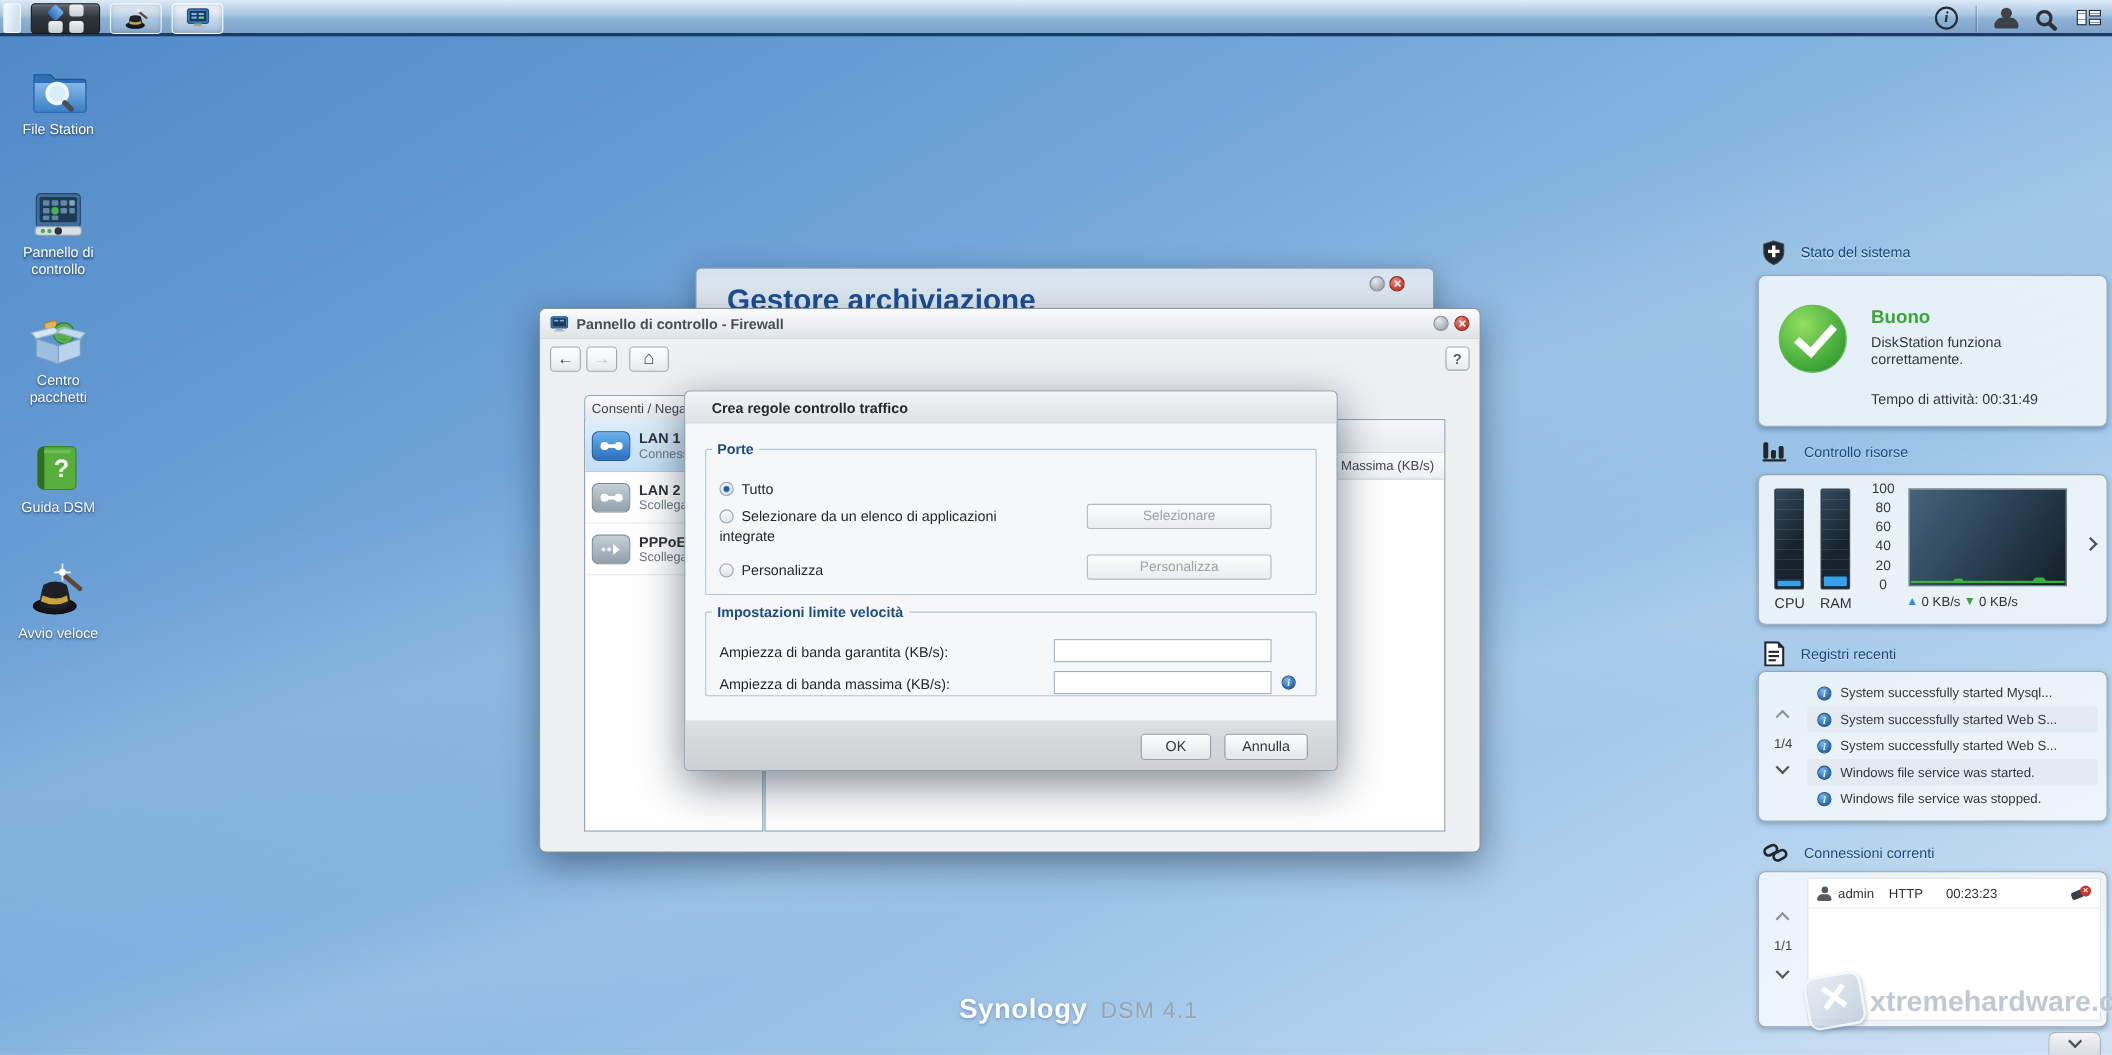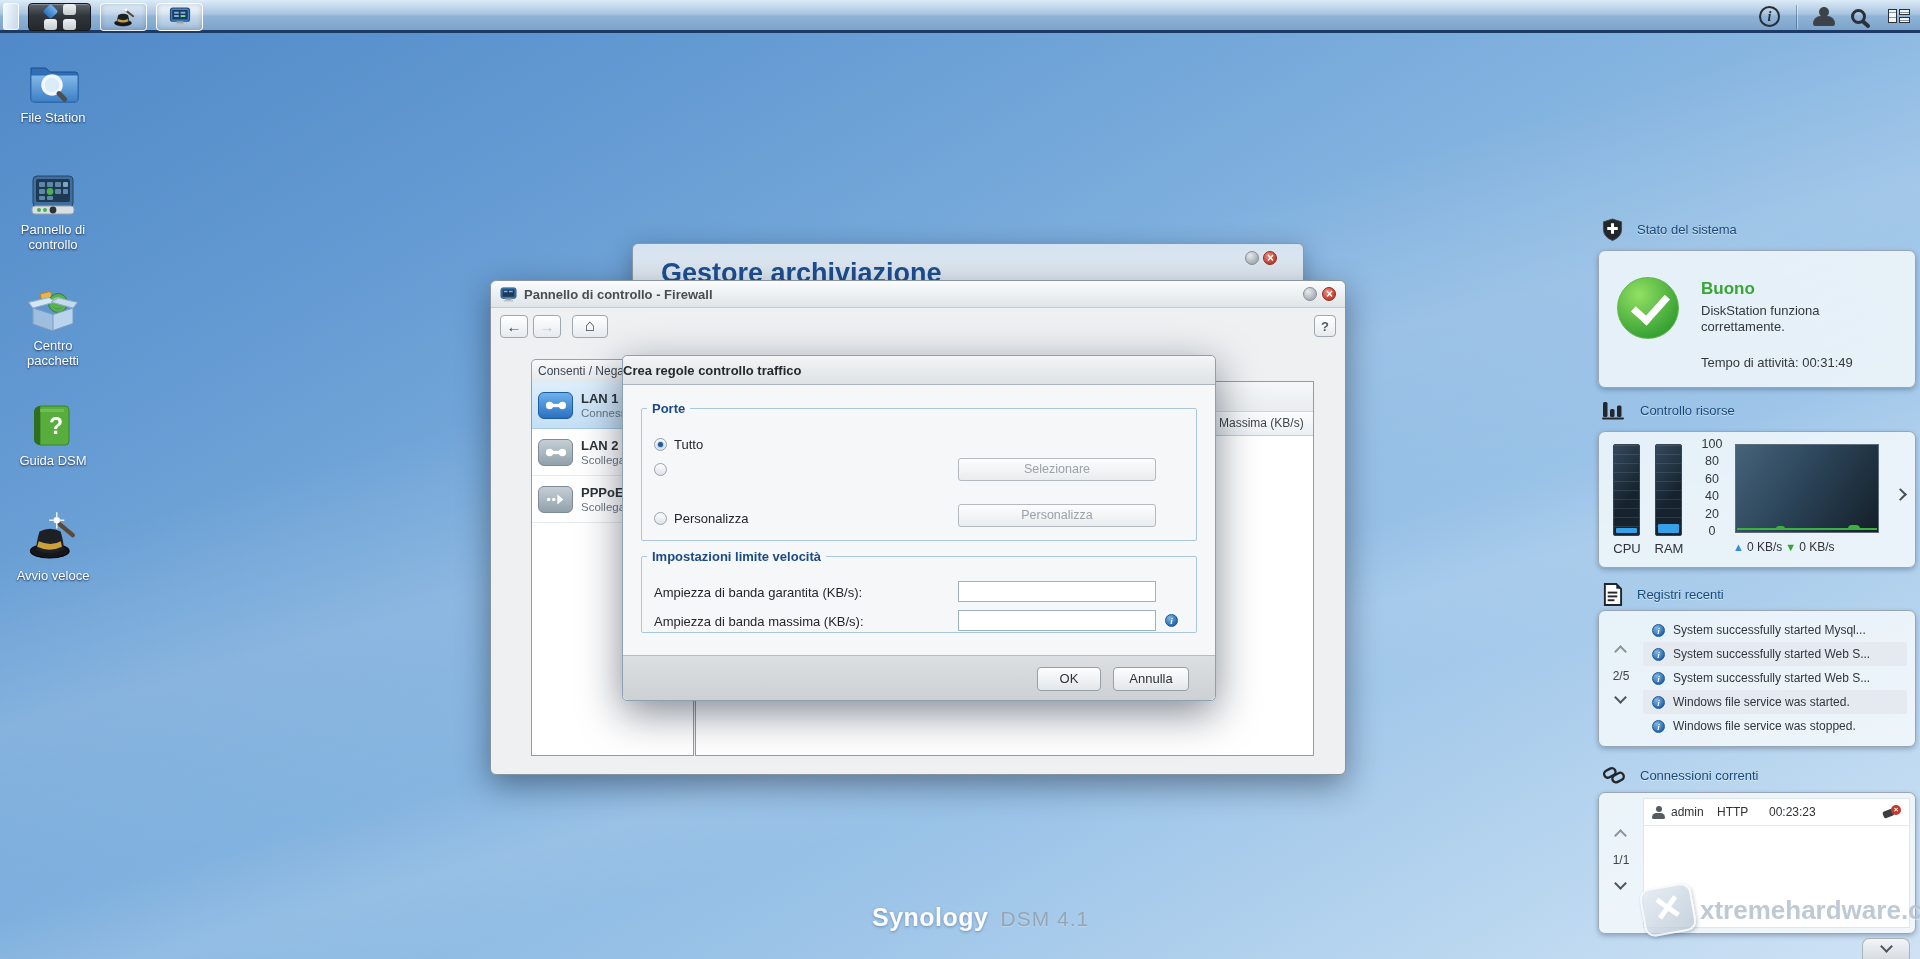--- a/index.html
+++ b/index.html
@@ -95,32 +95,32 @@
   border:1px solid #7fa2be;overflow:hidden}
 .fw-rtool{height:30px;background:linear-gradient(#f5f7f9,#e9edf0);border-bottom:1px solid #d0d7dc}
 .fw-rhead{height:24px;background:linear-gradient(#fbfcfd,#ecf0f3);border-bottom:1px solid #c5cdd4;
   display:flex;justify-content:flex-end}
 .fw-rcell{width:100px;border-left:1px solid #c5cdd4;font-size:12px;color:#3e454c;
   line-height:23px;padding-left:5px;white-space:nowrap}
 
 #dialog{position:absolute;left:622px;top:355px;width:594px;height:346px;z-index:30;
   background:#f6f7f8;border:1px solid #8da0b1;border-radius:5px;box-shadow:0 12px 40px rgba(8,20,40,.5)}
 .dlg-head{height:29px;border-radius:5px 5px 0 0;background:linear-gradient(#f3f5f6,#dee2e5);
-  border-bottom:1px solid #adb5bc;display:flex;align-items:center;padding:0 0;
+  border-bottom:1px solid #adb5bc;display:flex;align-items:center;padding:0 24px;
   font-size:13px;font-weight:bold;color:#26292c}
 #dialog fieldset{position:absolute;left:18px;right:18px;border:1px solid #a9c6de;border-radius:2px}
 #dialog legend{font-size:13px;font-weight:bold;color:#1a4b86;padding:0 5px;margin-left:5px}
 .fs-ports{top:45px;height:140px}
 .fs-limits{top:193px;height:84px}
 .optrow{position:absolute;font-size:13px;color:#23272b;line-height:18px}
 .radio{display:inline-block;vertical-align:-2px;width:13px;height:13px;border-radius:50%;margin-right:7px;
   background:linear-gradient(#fdfdfe,#dde3e8);border:1px solid #93a3b0;position:relative;cursor:pointer}
 .radio.checked::after{content:"";position:absolute;left:3px;top:3px;width:5px;height:5px;border-radius:50%;
   background:#1f5c9d;box-shadow:0 0 2px #2a6cb4}
-.fbtn{position:absolute;right:40px;width:198px;height:23px;border:1px solid #b3bac0;border-radius:3px;
+.fbtn{position:absolute;right:40px;width:168px;height:23px;border:1px solid #b3bac0;border-radius:3px;
   background:linear-gradient(#fcfdfd,#e9ecee);font-size:12.5px;color:#9aa2a9;text-align:center;
   line-height:21px;cursor:default}
 .limlabel{position:absolute;left:12px;font-size:13px;color:#23272b}
 .fin{position:absolute;right:40px;width:198px;height:21px;border:1px solid #9fb2c1;background:#fff;
   font-size:13px;padding:0 4px;outline:none}
 .info-dot{display:inline-block;width:13px;height:13px;border-radius:50%;position:relative;flex:none;
   background:radial-gradient(circle at 35% 28%,#7fb6e8,#2267ad 75%);border:1px solid #1c5694}
 .info-dot::before{content:"i";position:absolute;left:0;top:0;width:11px;text-align:center;
   color:#fff;font:italic bold 9px "Liberation Serif","DejaVu Serif",serif;line-height:12px}
 .dlg-foot{position:absolute;left:0;right:0;bottom:0;height:45px;border-radius:0 0 5px 5px;
@@ -407,21 +407,21 @@
 
   <div id="dialog">
     <div class="dlg-head">Crea regole controllo traffico</div>
 
     <fieldset class="fs-ports">
       <legend>Porte</legend>
       <div class="optrow" style="left:12px;top:20px">
         <span class="radio checked"></span><span>Tutto</span>
       </div>
       <div class="optrow" style="left:12px;top:45px;width:302px">
-        <span class="radio"></span>
+        <span class="radio"></span><span>Selezionare da un elenco di applicazioni integrate</span>
       </div>
       <div class="optrow" style="left:12px;top:94px">
         <span class="radio"></span><span>Personalizza</span>
       </div>
       <div class="fbtn" style="top:42px">Selezionare</div>
       <div class="fbtn" style="top:88px">Personalizza</div>
     </fieldset>
 
     <fieldset class="fs-limits">
       <legend>Impostazioni limite velocità</legend>
@@ -500,21 +500,21 @@
       <path d="M15 1 l5 5 h-5 z" fill="#23272c"></path>
       <rect x="6" y="9" width="10" height="2" fill="#23272c"></rect>
       <rect x="6" y="13" width="10" height="2" fill="#23272c"></rect>
       <rect x="6" y="17" width="7" height="2" fill="#23272c"></rect>
     </svg>
     <span class="wtitle">Registri recenti</span>
   </div>
   <div class="wpanel" style="top:610px;height:137px">
     <div class="pager">
       <span class="chev up pc" style="top:36px"></span>
-      <span class="pnum" style="top:58px">2/5</span>
+      <span class="pnum" style="top:58px">1/4</span>
       <span class="chev down pc" style="top:82px"></span>
     </div>
     <div class="loglist">
       <div class="logrow">
         <span class="info-dot"></span>
         <span class="logtxt">System successfully started Mysql...</span>
       </div>
       <div class="logrow alt">
         <span class="info-dot"></span>
         <span class="logtxt">System successfully started Web S...</span>

